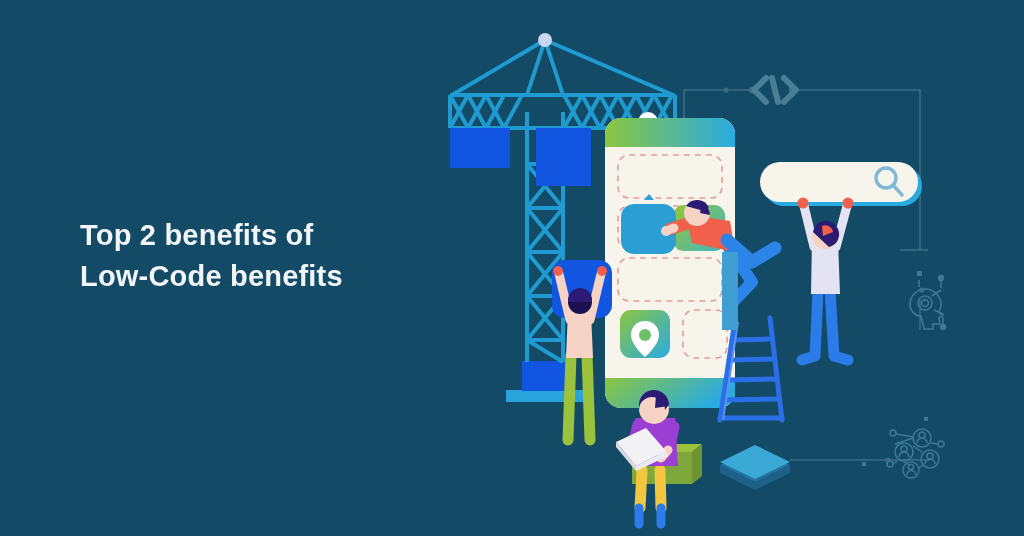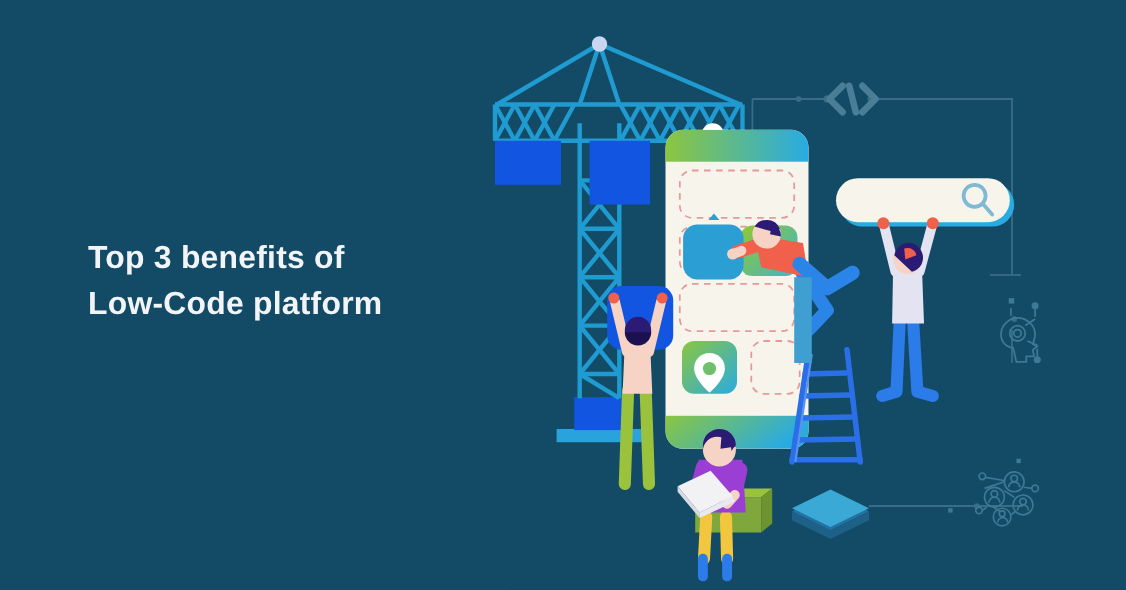--- a/index.html
+++ b/index.html
@@ -23,22 +23,22 @@
   .stage { position:absolute; left:430px; top:0; width:594px; height:536px; }
   .svgwrap { position:absolute; inset:0; }
   svg { display:block; width:100%; height:100%; }
 </style>
 </head>
 <body>
 
 <div class="banner">
 
   <div class="headline">
-    <span class="l">Top 3 benefits of</span>
-    <span class="l">Low-Code platform</span>
+    <span class="l">Top 2 benefits of</span>
+    <span class="l">Low-Code benefits</span>
   </div>
 
   <div class="stage">
   <div class="svgwrap">
   <svg viewBox="0 0 594 536" xmlns="http://www.w3.org/2000/svg">
     <defs>
       <linearGradient id="gPhone" x1="0" y1="0" x2="1" y2="0">
         <stop offset="0" stop-color="#8cc63f"></stop>
         <stop offset="1" stop-color="#29abe2"></stop>
       </linearGradient>

